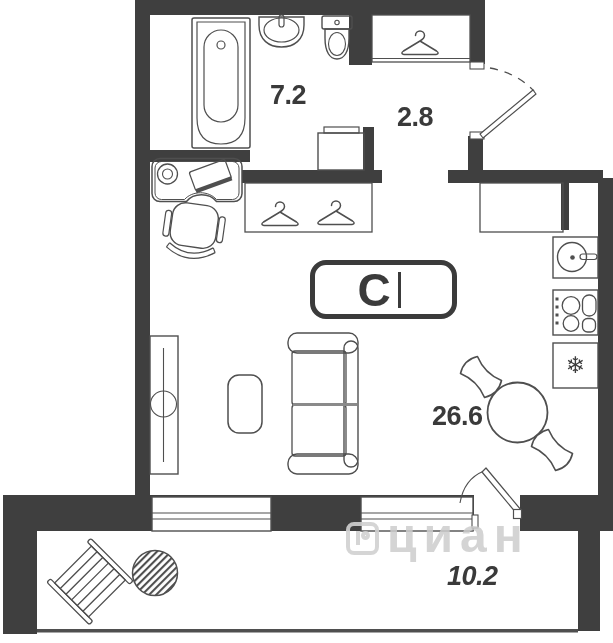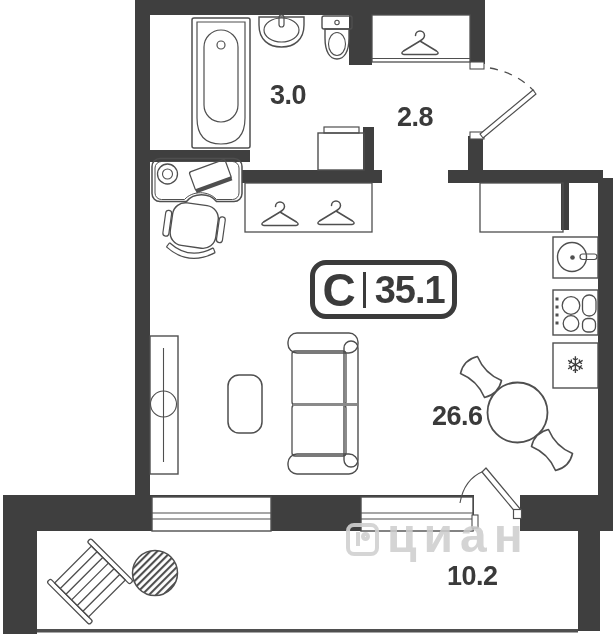--- a/index.html
+++ b/index.html
@@ -7,21 +7,21 @@
         font-family:"Liberation Sans",sans-serif;}
   #plan svg{position:absolute;left:0;top:0;}
   .room-label{position:absolute;font-weight:bold;font-size:27px;color:#3a3a3a;
               letter-spacing:-0.5px;white-space:nowrap;}
   .badge{position:absolute;left:310px;top:260px;width:147px;height:59px;
          box-sizing:border-box;border:5px solid #3b3b3b;border-radius:16px;background:#fff;
          display:flex;align-items:center;justify-content:center;color:#3b3b3b;}
   .badge .type{font-size:46px;font-weight:bold;line-height:1;margin-right:7px;}
   .badge .sep{width:3px;height:36px;background:#3b3b3b;margin-right:9px;}
   .badge .area{font-size:38px;font-weight:bold;line-height:1;letter-spacing:-1px;}
-  .watermark{position:absolute;left:346px;top:516px;display:flex;align-items:flex-end;
+  .watermark{position:absolute;left:346px;top:516px;display:flex;align-items:center;
              pointer-events:none;}
   .wm-logo{width:33px;height:33px;margin-top:5px;border:4px solid rgba(208,208,208,0.9);
            border-radius:8px;box-sizing:border-box;position:relative;}
   .wm-logo::before{content:"";position:absolute;left:6px;top:5px;width:4px;height:14px;
            background:rgba(208,208,208,0.9);}
   .wm-logo::after{content:"";position:absolute;right:5px;top:5px;width:9px;height:9px;
            border:4px solid rgba(208,208,208,0.9);border-radius:50%;box-sizing:border-box;}
   .wm-text{font-size:48px;font-weight:bold;color:rgba(205,205,205,0.85);
            letter-spacing:7px;line-height:40px;margin-left:8px;}
   .freezer{position:absolute;left:553px;top:343px;width:45px;height:45px;display:flex;
@@ -194,29 +194,28 @@
     <g transform="translate(90,581.5) rotate(-45)">
       <rect x="-31" y="-30" width="5" height="60" rx="2" stroke-width="1.3"></rect>
       <rect x="26" y="-30" width="5" height="60" rx="2" stroke-width="1.3"></rect>
       <rect x="-26" y="-24" width="52" height="48" stroke-width="1.3"></rect>
       <path d="M-26 -16 H26 M-26 -8 H26 M-26 0 H26 M-26 8 H26 M-26 16 H26" stroke-width="1.3"></path>
     </g>
     <circle cx="155" cy="573" r="22.5" fill="url(#hatch)" stroke-width="1.5"></circle>
   </g>
 </svg>
 
-<div class="room-label" style="left:270px;top:80px;">3.0</div>
+<div class="room-label" style="left:270px;top:80px;">7.2</div>
 <div class="room-label" style="left:397px;top:90px;margin-top:12px;">2.8</div>
 <div class="room-label" style="left:384px;top:401px;margin-left:48px;">26.6</div>
-<div class="room-label" style="left:447px;top:561px;">10.2</div>
+<div class="room-label" style="left:447px;top:561px;font-style:italic;">10.2</div>
 
 <div class="badge">
   <span class="type">С</span>
   <span class="sep"></span>
-  <span class="area">35.1</span>
 </div>
 
 <div class="freezer">❄</div>
 
 <div class="watermark">
   <span class="wm-logo"></span>
   <span class="wm-text">циан</span>
 </div>
 
 </div>

